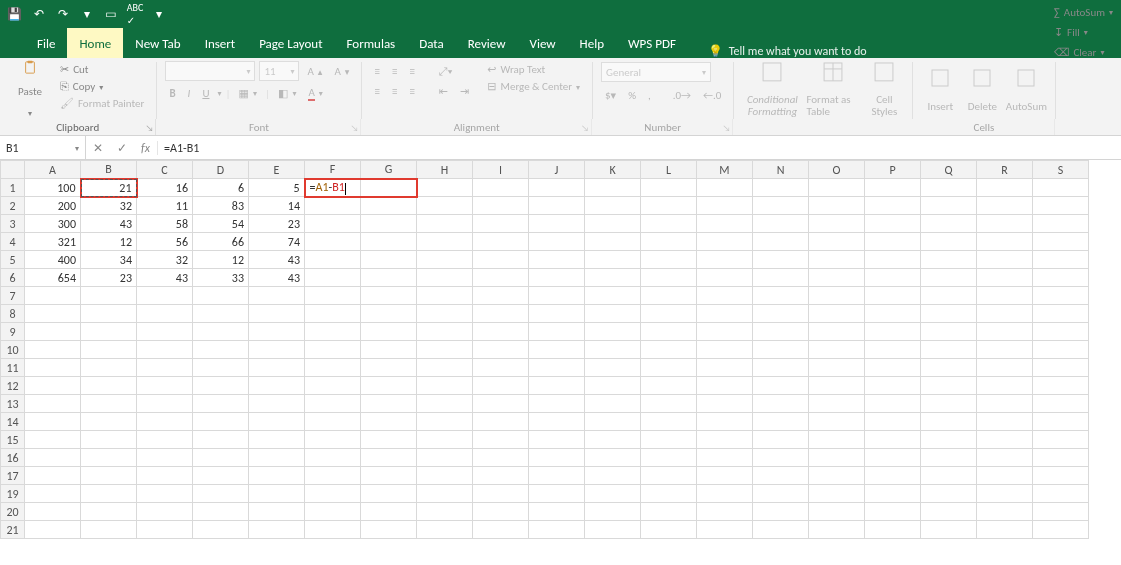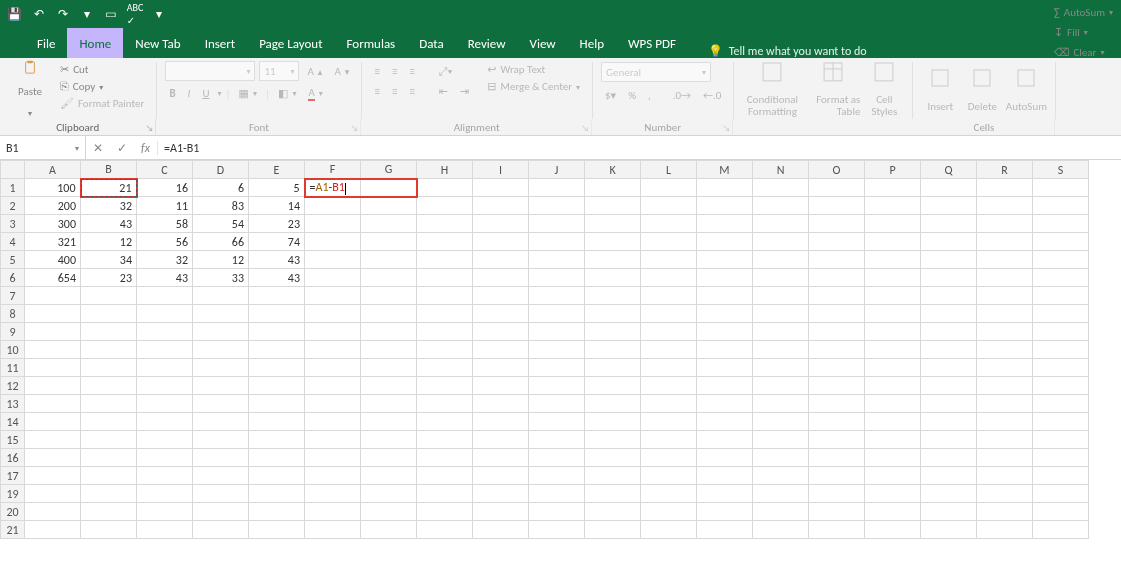--- a/index.html
+++ b/index.html
@@ -3,21 +3,21 @@
 <meta charset="utf-8">
 <style>
 * { margin:0; padding:0; box-sizing:border-box; font-family:"Segoe UI",Calibri,Arial,sans-serif; }
 body { width:1121px; height:565px; background:#fff; overflow:hidden; font-size:12px; color:#444; }
 .titlebar { height:28px; background:#0f6e3e; display:flex; align-items:center; padding:0 6px; color:#fff; }
 .titlebar .qat { display:flex; gap:6px; align-items:center; }
 .titlebar .qat span{ width:18px; height:18px; display:flex; align-items:center; justify-content:center; font-size:12px;}
 .titlebar .title { flex:1; text-align:center; font-size:12px; padding-right:120px;}
 .tabs { height:30px; background:#0f6e3e; display:flex; align-items:flex-end; padding:0 25px; color:#fff; gap:0; }
 .tabs .tab { height:30px; padding:0 12px; display:flex; align-items:center; font-size:13px; cursor:pointer;}
-.tabs .tab.active { background:#c4b5fd; color:#0f6e3e; }
+.tabs .tab.active { background:#fef9c3; color:#0f6e3e; }
 .tabs .tellme { margin-left:20px; display:flex; align-items:center; gap:6px; font-size:12px; opacity:0.9;}
 .ribbon { height:78px; background:#f3f3f3; border-bottom:1px solid #d4d4d4; display:flex; align-items:stretch; font-size:11px; color:#888;}
 .group { display:flex; flex-direction:column; justify-content:space-between; padding:2px 8px 0 8px;}
 .group .body { display:flex; align-items:flex-start; gap:4px; flex:1;}
 .group .label { height:16px; text-align:center; font-size:11px; color:#666; display:flex; align-items:center; justify-content:center; border-right:1px solid #e0e0e0; margin:0 -8px; padding:0 8px; position:relative;}
 .group .label .launcher { position:absolute; right:2px; bottom:2px; font-size:9px; color:#aaa;}
 .sep { width:1px; background:#e0e0e0; margin:4px 0 16px 0;}
 .big { display:flex; flex-direction:column; align-items:center; justify-content:center; width:44px; height:58px; gap:10px; color:#888; font-size:11px;}
 .big svg { width:24px; height:24px;}
 .col { display:flex; flex-direction:column; gap:2px; justify-content:flex-start; padding-top:2px;}
@@ -207,33 +207,33 @@
     </div>
     <div class="label">
         <span>Number</span>
         <span class="launcher">↘</span>
       </div>
   </div>
   <div class="sep"></div>
 
   <div class="group dim">
     <div class="body">
-      <div class="big" style="width:60px;">
+      <div class="big" style="width:60px;font-style:italic;">
           <svg viewBox="0 0 24 24">
             <rect x="3" y="3" width="18" height="18" fill="none" stroke="#aaa"></rect>
           </svg>
           <span style="text-align:center;line-height:1.1;">Conditional Formatting</span>
         </div>
       <div class="big" style="width:54px;">
           <svg viewBox="0 0 24 24">
             <rect x="3" y="3" width="18" height="18" fill="none" stroke="#aaa"></rect>
             <line x1="3" y1="9" x2="21" y2="9" stroke="#aaa"></line>
             <line x1="12" y1="3" x2="12" y2="21" stroke="#aaa"></line>
           </svg>
-          <span style="text-align:right;line-height:1.1;">Format as Table</span>
+          <span style="text-align:left;line-height:1.1;">Format as Table</span>
         </div>
       <div class="big" style="width:40px;">
           <svg viewBox="0 0 24 24">
             <rect x="3" y="3" width="18" height="18" fill="none" stroke="#aaa"></rect>
           </svg>
           <span style="text-align:center;line-height:1.1;">Cell Styles</span>
         </div>
     </div>
   </div>
   <div class="sep"></div>

